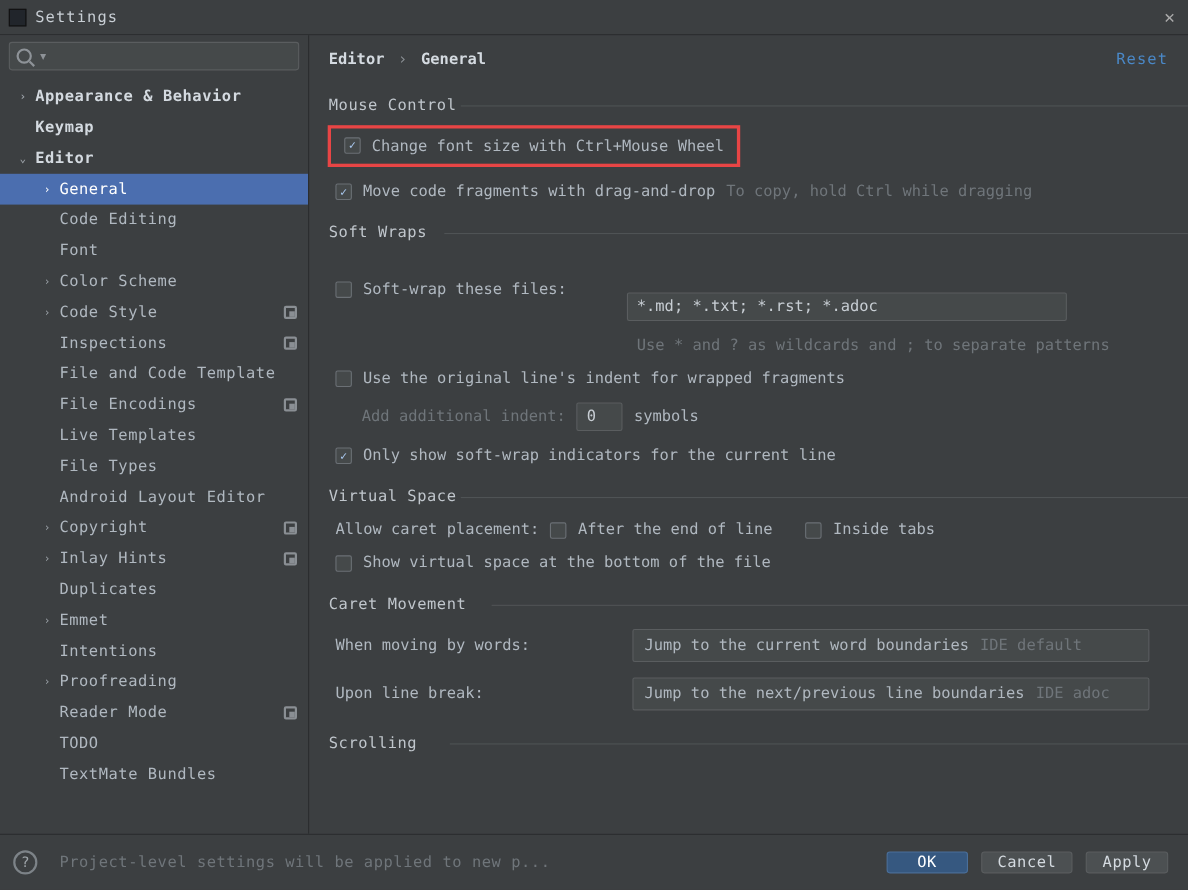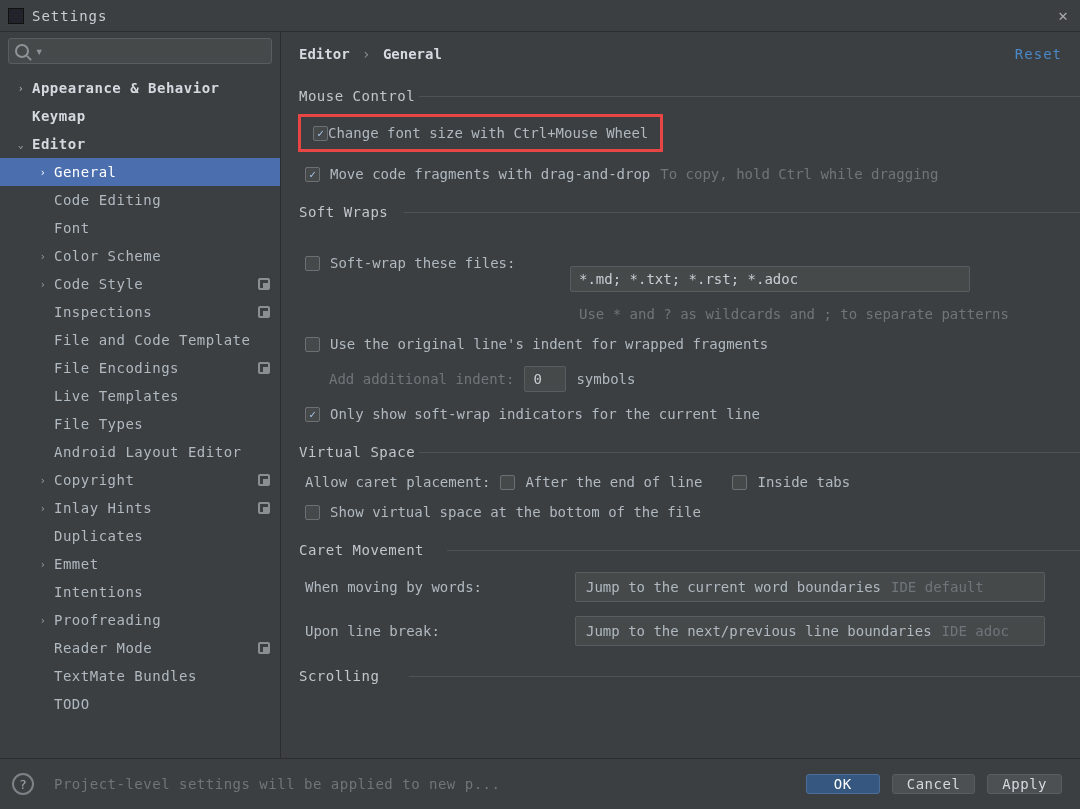--- a/index.html
+++ b/index.html
@@ -207,22 +207,22 @@
     color: #c8ced4;
     padding: 4px 8px;
     font-family: inherit;
     font-size: 14px;
     border-radius: 2px;
   }
   .highlight-box {
     border: 3px solid #e84545;
     padding: 8px 12px;
     display: inline-flex;
-    align-items: center;
-    gap: 0;
+    align-items: flex-start;
+    gap: 10px;
     margin-top: 10px;
     margin-left: -1px;
   }
   .select-like {
     background: #45494a;
     border: 1px solid #5a5d5f;
     padding: 6px 10px;
     display: flex;
     align-items: center;
     gap: 10px;
@@ -378,25 +378,25 @@
           <span class="arrow">›</span>
           <span class="label">Proofreading</span>
         </div>
         <div class="tree-item level1">
           <span class="arrow"></span>
           <span class="label">Reader Mode</span>
           <span class="project-badge"></span>
         </div>
         <div class="tree-item level1">
           <span class="arrow"></span>
+          <span class="label">TODO</span>
+        </div>
+        <div class="tree-item level1">
+          <span class="arrow"></span>
           <span class="label">TextMate Bundles</span>
-        </div>
-        <div class="tree-item level1">
-          <span class="arrow"></span>
-          <span class="label">TODO</span>
         </div>
       </div>
   </div>
 
   <div class="content">
     <div class="content-scroll">
 
       <div class="content-header">
         <div class="breadcrumb">
           <b style="color:#d4dae0">Editor</b>

